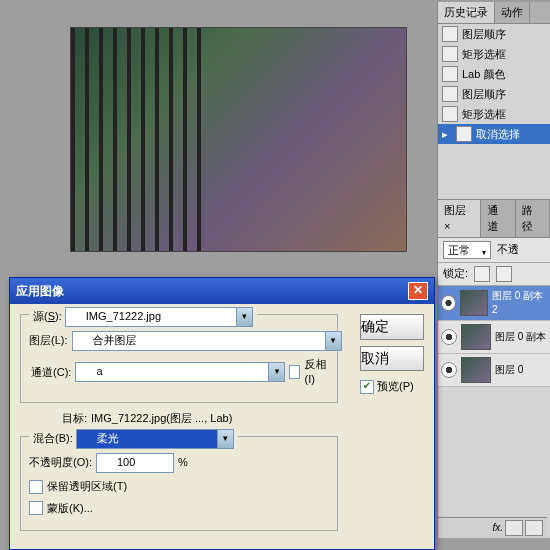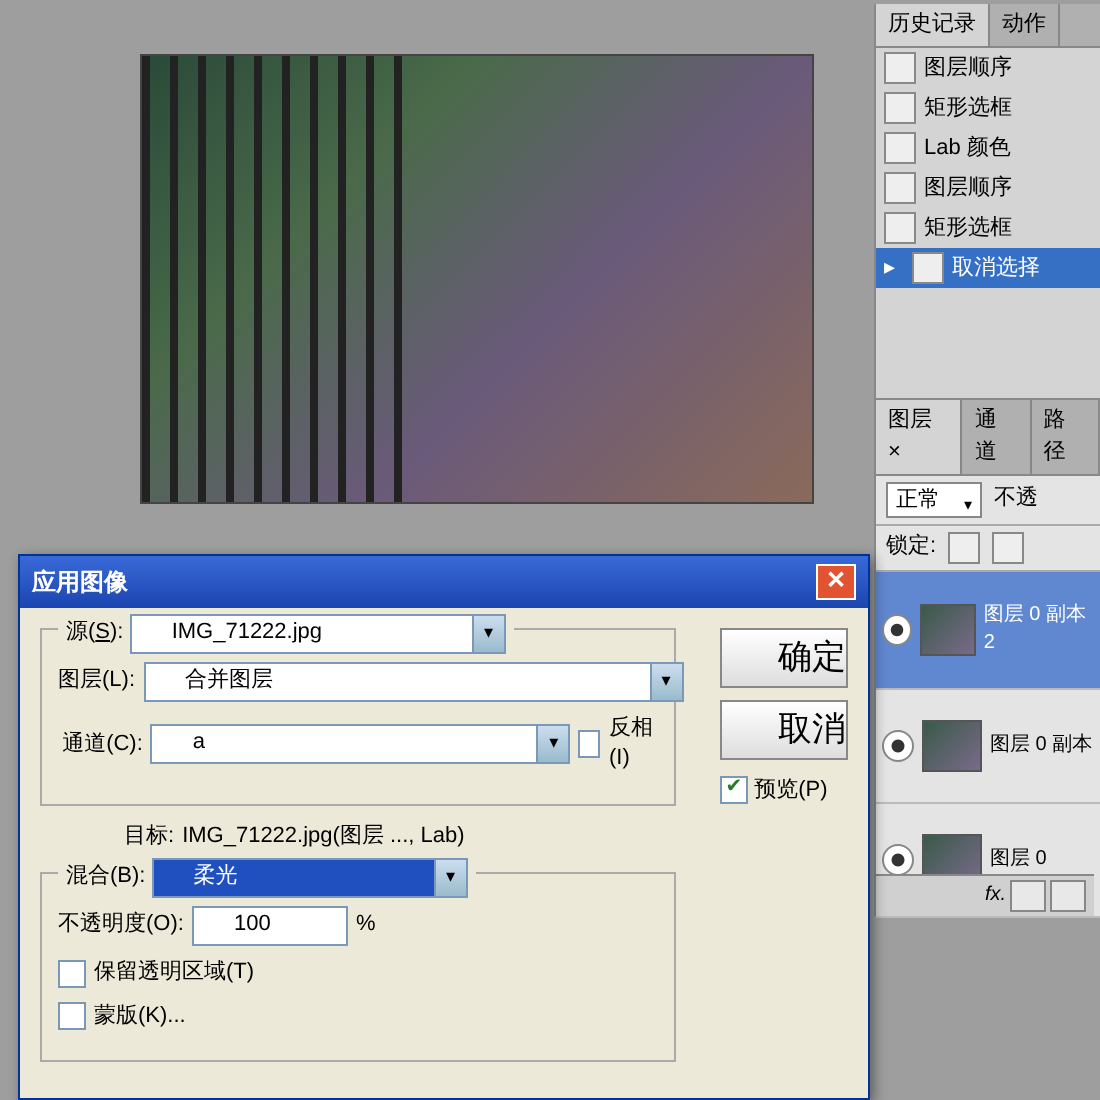--- a/index.html
+++ b/index.html
@@ -1,45 +1,45 @@
 <!DOCTYPE html>
 <html><head>
 <meta charset="utf-8">
 <style>
 body{margin:0;font:12px/1.4 "Microsoft YaHei",Arial,sans-serif;background:#9e9e9e;width:550px;height:550px;overflow:hidden;position:relative}
 .canvas{position:absolute;left:70px;top:27px;width:335px;height:223px;background:linear-gradient(135deg,#2a4a3a 0%,#4a6a4a 30%,#6a5a7a 60%,#8a6a5a 100%);border:1px solid #444}
 .canvas::before{content:"";position:absolute;left:0;top:0;width:40%;height:100%;background:repeating-linear-gradient(90deg,#222 0,#222 4px,rgba(0,0,0,0) 4px,rgba(0,0,0,0) 14px)}
-.panels{position:absolute;right:0;top:2px;width:112px;height:456px;background:#d4d4d4;border-left:1px solid #888}
+.panels{position:absolute;right:0;top:2px;width:112px;height:536px;background:#d4d4d4;border-left:1px solid #888}
 .tabs{display:flex;background:#b0b0b0;font-size:11px;border-bottom:1px solid #888}
 .tab{padding:3px 6px;background:#d4d4d4;border-right:1px solid #888;cursor:default}
 .tab.bg{background:#b0b0b0}
 .hist{height:175px;overflow:hidden;border-bottom:1px solid #888}
 .hist-row{display:flex;align-items:center;padding:2px 4px;gap:4px;font-size:11px}
 .hist-row.on{background:#3670c4;color:#fff}
 .ico{width:14px;height:14px;border:1px solid #888;background:#eee;flex-shrink:0}
 .ly{background:#e4e4e4}
 .ly-bar{padding:3px 5px;display:flex;gap:6px;font-size:11px;border-bottom:1px solid #aaa;align-items:center}
 .sel{border:1px solid #888;background:#fff;padding:0 4px;font-size:11px;height:16px;display:inline-flex;align-items:flex-end}
-.ly-row{display:flex;align-items:center;padding:15px 3px;gap:4px;border-bottom:1px solid #bbb}
+.ly-row{display:flex;align-items:center;padding:3px 3px;gap:4px;border-bottom:1px solid #bbb}
 .ly-row.on{background:#6088d0;color:#fff}
 .eye{width:14px;height:14px;border:1px solid #888;border-radius:50%;background:radial-gradient(circle,#333 30%,#fff 35%)}
 .thumb{width:28px;height:24px;border:1px solid #555;background:linear-gradient(135deg,#3a5a4a,#7a6a8a)}
 .dlg{position:absolute;left:9px;top:277px;width:424px;background:#ece9d8;border:1px solid #003399;box-shadow:2px 2px 6px rgba(0,0,0,0.4)}
 .ttl{background:linear-gradient(#3a6ad8,#1b45b0);color:#fff;padding:4px 6px;display:flex;align-items:center;justify-content:space-between;font-size:12px;font-weight:bold}
 .cls{width:18px;height:16px;background:#e25331;color:#fff;text-align:center;border:1px solid #fff;font-weight:bold;line-height:14px}
 .body{padding:10px;position:relative}
 .fs{border:1px solid #aaa;padding:10px 8px 8px;margin-bottom:8px;position:relative}
 .fs .lg{position:absolute;top:-8px;left:8px;background:#ece9d8;padding:0 4px;font-size:11px}
 .row{display:flex;align-items:center;margin-bottom:6px;gap:4px;font-size:11px}
 .lbl{text-align:right;white-space:nowrap}
 .inp{border:1px solid #7a98b8;background:#fff;padding:1px 20px;font-size:11px;height:16px;box-sizing:content-box}
 .inp.hl{background:#2050c0;color:#fff}
 .dd{display:inline-flex}
 .ddb{width:15px;height:18px;background:linear-gradient(#cde,#9bc);border:1px solid #7a98b8;border-left:0;text-align:center;font-size:9px;line-height:16px}
-.btn{border:1px solid #888;background:linear-gradient(#fff,#ddd);padding:2px 0;width:62px;text-align:right;font-size:17px;margin-bottom:6px}
+.btn{border:1px solid #888;background:linear-gradient(#fff,#ddd);padding:2px 0;width:62px;text-align:left;font-size:14px;margin-bottom:6px}
 .side{position:absolute;right:10px;top:10px}
 .cb{width:12px;height:12px;border:1px solid #7a98b8;background:#fff;display:inline-block;vertical-align:middle;text-align:center;font-size:10px;line-height:10px;color:#2a7a2a}
 .foot{position:absolute;bottom:0;right:3px;left:0;background:#d0d0d0;height:20px;border-top:1px solid #888;display:flex;justify-content:flex-end;align-items:center;gap:2px;padding:0 4px;font-size:10px}
 .fi{width:16px;height:14px;border:1px solid #888;background:#e8e8e8}
 </style>
 </head>
 <body>
 
 <div class="canvas"></div>
 

